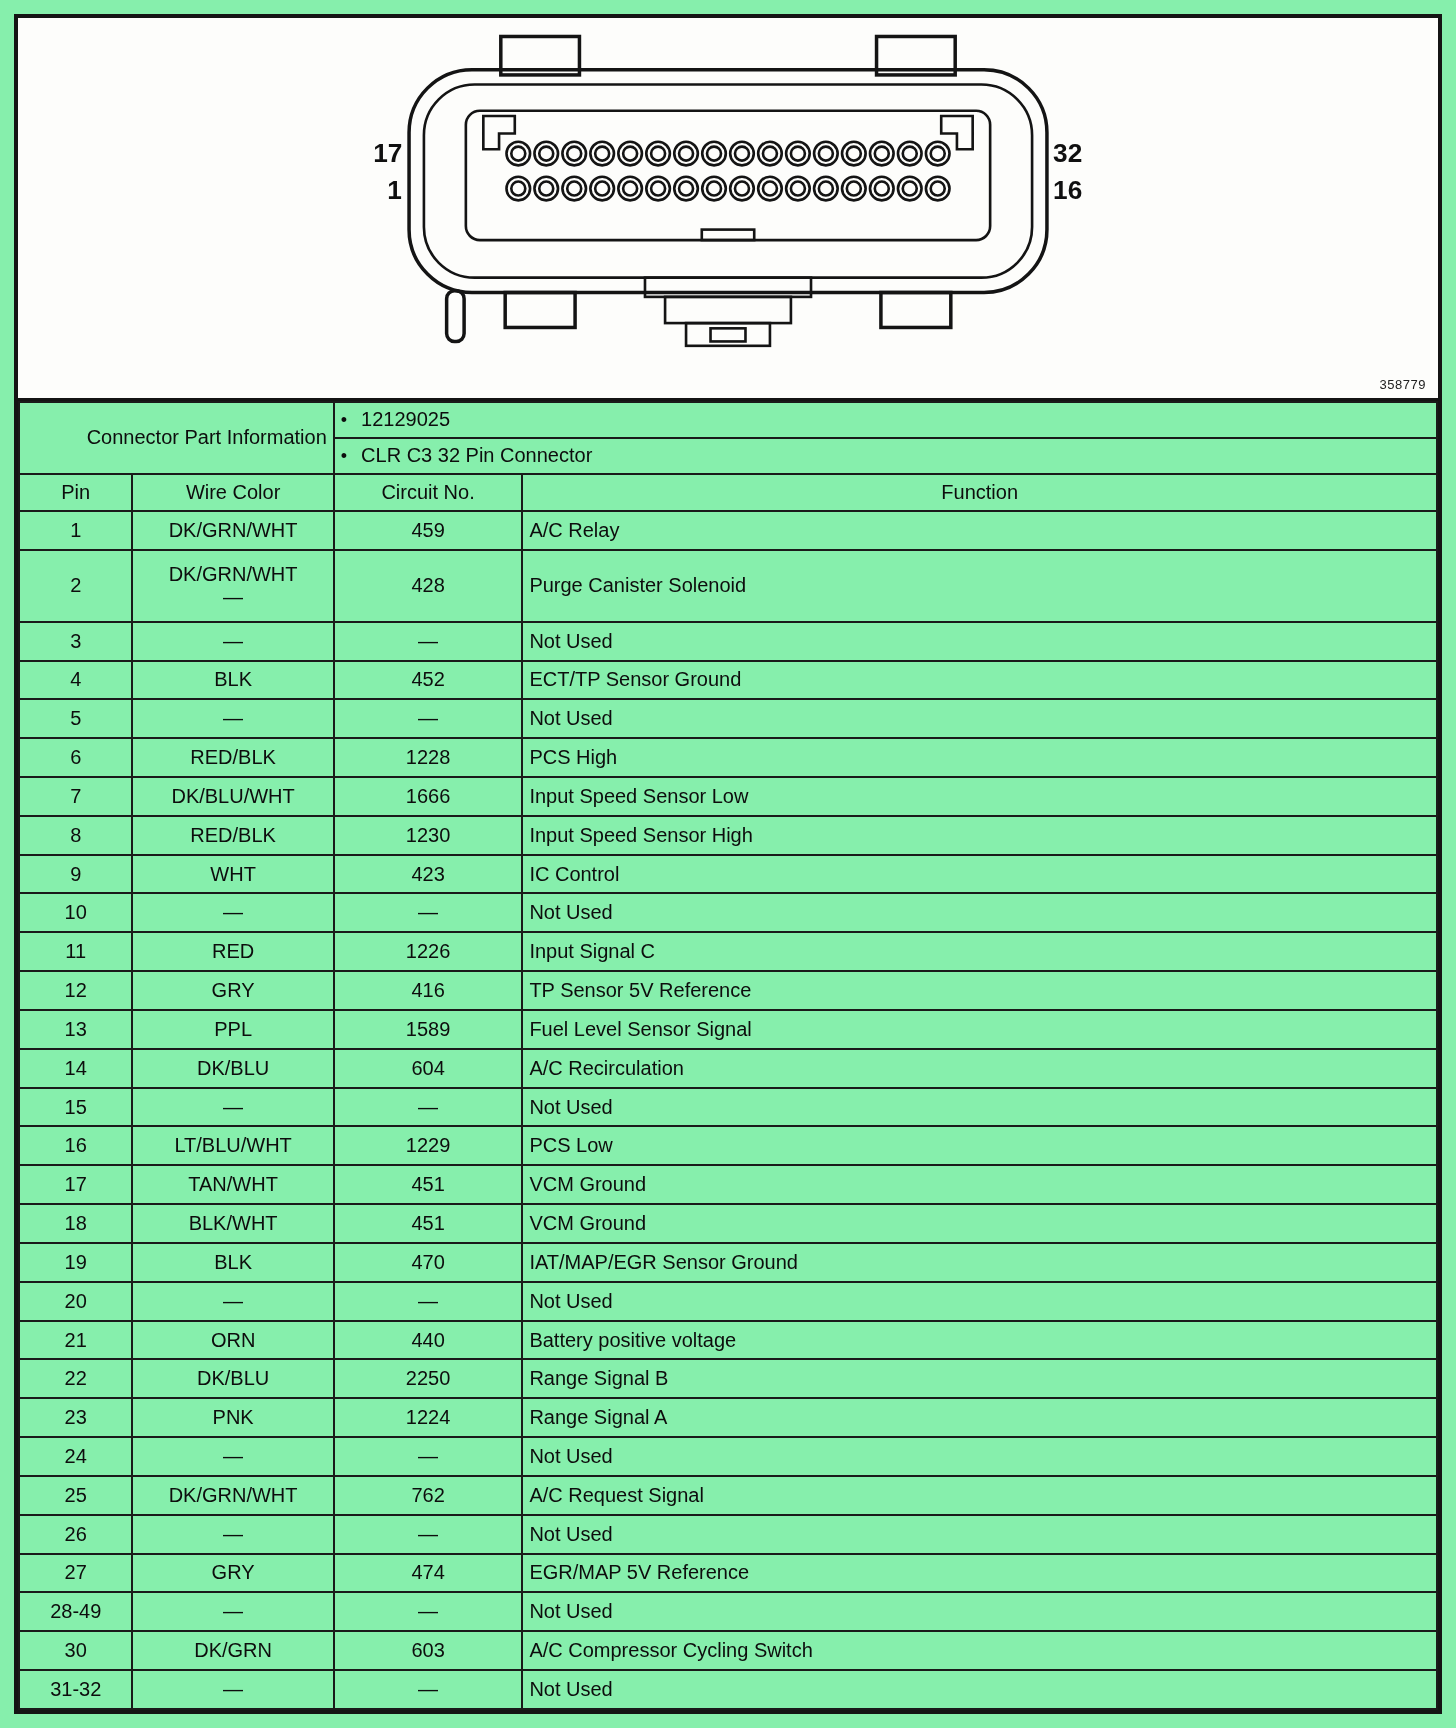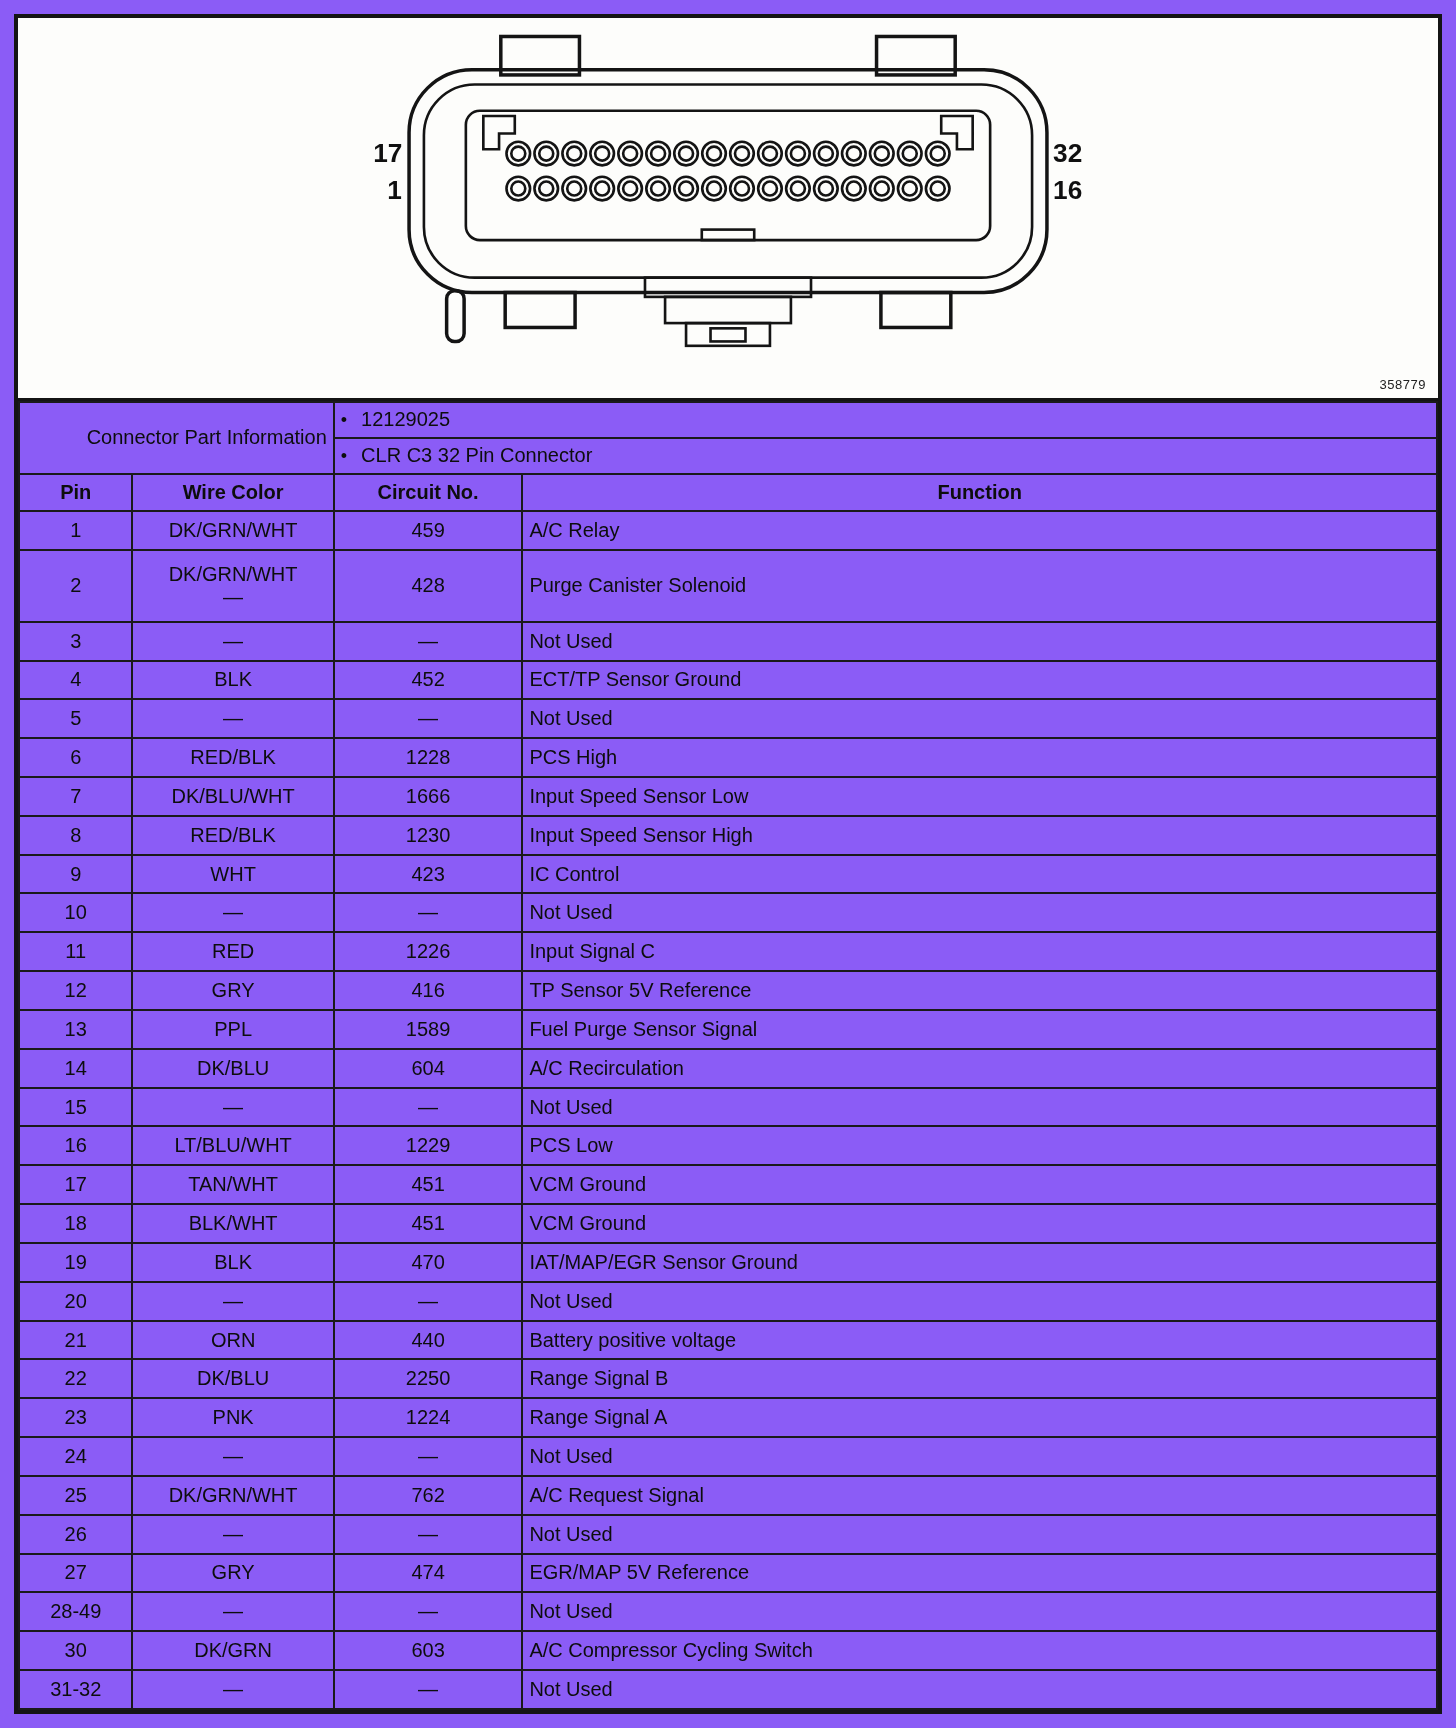--- a/index.html
+++ b/index.html
@@ -1,17 +1,17 @@
 <!DOCTYPE html>
 <html><head>
 <meta charset="utf-8">
 <style>
   html,body{margin:0;padding:0;background:#dedede;}
   .page{
-    width:1456px;height:1728px;background:#8b5cf6;position:relative;
+    width:1456px;height:1728px;background:#86efac;position:relative;
     box-sizing:border-box;padding:14px;margin:0 auto;
     font-family:"Liberation Sans", sans-serif;color:#0d0d0d;
   }
   .frame{
     border:4px solid #141414;width:100%;height:100%;box-sizing:border-box;
     display:flex;flex-direction:column;overflow:hidden;
   }
   .figure-area{
     height:380px;flex:0 0 auto;position:relative;
     border-bottom:3px solid #141414;background:#fdfdfb;
@@ -29,21 +29,21 @@
     border:2px solid #1a1a1a;font-size:20px;font-weight:400;
     padding:2px 6px;box-sizing:border-box;overflow:hidden;
   }
   tr.info-row{height:35px;}
   td.info-title{
     text-align:right;font-size:20px;line-height:1.25;vertical-align:middle;
   }
   td.bullet-cell{padding-left:34px;}
   td.bullet-cell::before{content:"•";margin-right:14px;font-size:18px;}
   tr.col-header-row{height:37px;}
-  tr.col-header-row th{text-align:center;font-size:20px;font-weight:700;vertical-align:middle;}
+  tr.col-header-row th{text-align:center;font-size:20px;font-weight:400;vertical-align:middle;}
   tr.data-row{height:38px;}
   tr.data-row.tall{height:70px;}
   td.c-pin, td.c-wire, td.c-circuit{text-align:center;vertical-align:middle;}
   td.c-func{text-align:left;padding-left:12px;vertical-align:middle;margin-left:11px;}
   .conn-line{stroke:#141414;fill:none;}
   .pin-label{font-family:"Liberation Sans",sans-serif;font-weight:bold;font-size:30px;fill:#101010;}
 </style>
 </head>
 <body>
 
@@ -243,21 +243,21 @@
             <tr class="data-row">
     <td class="c-pin">12</td>
     <td class="c-wire">GRY</td>
     <td class="c-circuit">416</td>
     <td class="c-func">TP Sensor 5V Reference</td>
   </tr>
             <tr class="data-row">
     <td class="c-pin">13</td>
     <td class="c-wire">PPL</td>
     <td class="c-circuit">1589</td>
-    <td class="c-func">Fuel Purge Sensor Signal</td>
+    <td class="c-func">Fuel Level Sensor Signal</td>
   </tr>
             <tr class="data-row">
     <td class="c-pin">14</td>
     <td class="c-wire">DK/BLU</td>
     <td class="c-circuit">604</td>
     <td class="c-func">A/C Recirculation</td>
   </tr>
             <tr class="data-row">
     <td class="c-pin">15</td>
     <td class="c-wire">—</td>

